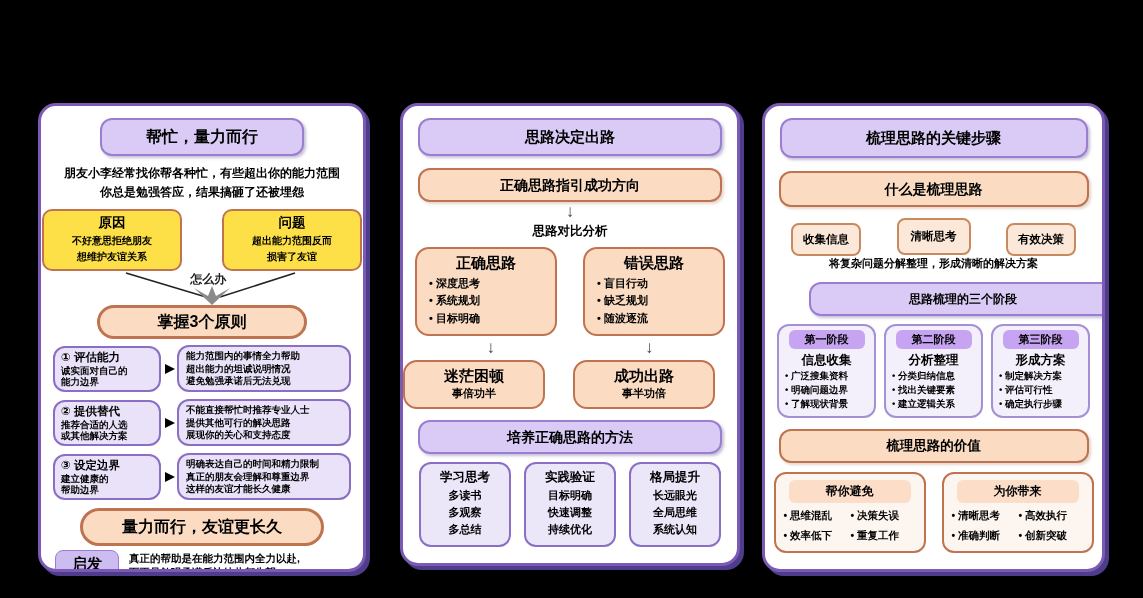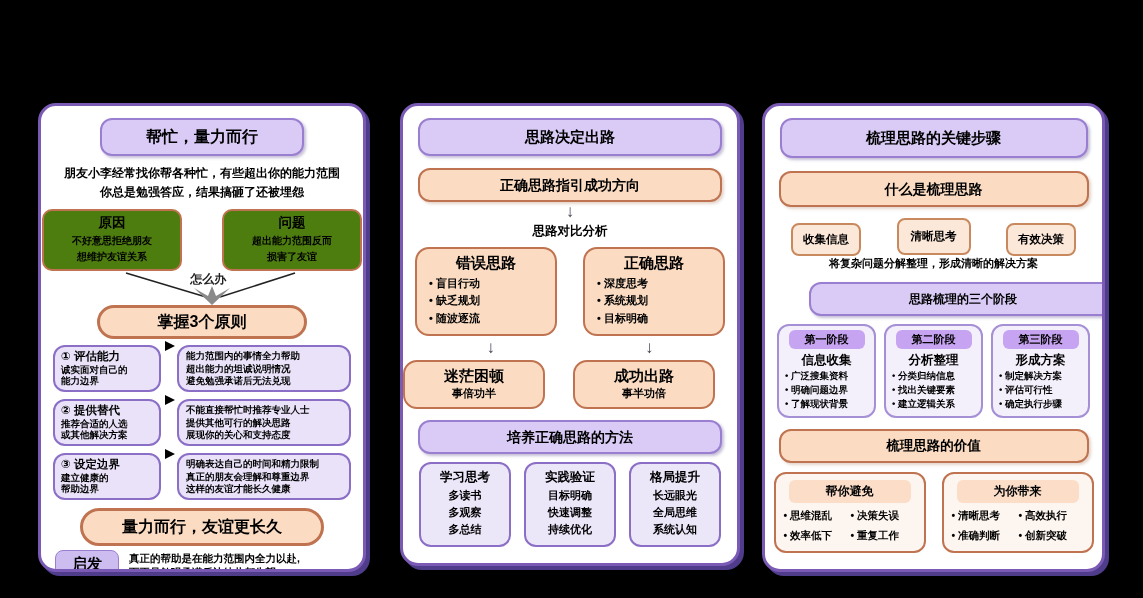--- a/index.html
+++ b/index.html
@@ -13,31 +13,31 @@
 
   .lav-title{margin:12px auto 0;background:#d9cbf5;border:2px solid #9a7fd0;border-radius:12px;
              text-align:center;font-weight:bold;box-shadow:2px 2px 3px rgba(90,70,140,.35);}
   .orange-banner{background:#fbdcc2;border:2px solid #bf7350;border-radius:12px;text-align:center;
                  font-weight:bold;box-shadow:2px 2px 3px rgba(150,90,50,.25);}
 
   
   #panel1 .lav-title{width:200px;height:34px;line-height:34px;font-size:16px;}
   .intro{margin-top:8px;text-align:center;font-size:12px;font-weight:bold;line-height:1.55;}
   .cp-row{display:flex;justify-content:center;gap:40px;margin-top:8px;}
-  .cp-box{width:128px;background:#4d7c0f;border:2px solid #bf7350;border-radius:10px;
+  .cp-box{width:128px;background:#fde047;border:2px solid #bf7350;border-radius:10px;
           padding:3px 4px 5px;text-align:center;}
   .cp-title{font-size:13.5px;font-weight:bold;}
   .cp-line{font-size:10px;font-weight:bold;margin-top:2px;}
   .converge{position:relative;height:34px;margin:0 3px;}
   .converge svg{position:absolute;left:0;top:0;}
   .how{position:absolute;left:52%;top:0;transform:translateX(-50%);font-size:12px;font-weight:bold;color:#222;}
   .grasp-pill{margin:0 auto;width:204px;height:28px;line-height:28px;background:#fbdcc2;
               border:3px solid #bf7350;border-radius:18px;text-align:center;font-size:16px;font-weight:bold;}
   .p-rows{margin-top:6px;display:flex;flex-direction:column;gap:7px;padding:0 12px;}
-  .p-row{display:flex;}
+  .p-row{display:flex;align-items:center;}
   .p-left{box-sizing:border-box;width:114px;background:#e9e2f8;border:2px solid #8b6ec5;
           border-radius:12px;padding:2px 6px 3px;}
   .p-label{font-size:11.5px;font-weight:bold;}
   .p-desc{font-size:9.5px;font-weight:bold;line-height:1.18;}
   .harrow{flex:1;position:relative;height:2px;background:#000;margin:0 12px 0 4px;}
   .harrow:after{content:'';position:absolute;right:-10px;top:-4px;border-left:10px solid #000;
                 border-top:5px solid transparent;border-bottom:5px solid transparent;}
   .p-right{box-sizing:border-box;width:184px;background:#e9e2f8;border:2px solid #8b6ec5;
            border-radius:12px;padding:3px 7px;}
   .p-det{font-size:9.5px;font-weight:bold;line-height:1.3;}
@@ -182,30 +182,30 @@
   </div>
 
   <div class="panel" id="panel2">
     <div class="lav-title">思路决定出路</div>
     <div class="orange-banner main">正确思路指引成功方向</div>
     <div class="down-arrow">↓</div>
     <div class="compare-label">思路对比分析</div>
 
     <div class="cmp-row">
       <div class="cmp-box">
+        <div class="cmp-title">正确思路</div>
+        <div class="cmp-item">• 深度思考</div>
+        <div class="cmp-item">• 系统规划</div>
+        <div class="cmp-item">• 目标明确</div>
+      </div>
+      <div class="cmp-box">
         <div class="cmp-title">错误思路</div>
         <div class="cmp-item">• 盲目行动</div>
         <div class="cmp-item">• 缺乏规划</div>
         <div class="cmp-item">• 随波逐流</div>
-      </div>
-      <div class="cmp-box">
-        <div class="cmp-title">正确思路</div>
-        <div class="cmp-item">• 深度思考</div>
-        <div class="cmp-item">• 系统规划</div>
-        <div class="cmp-item">• 目标明确</div>
       </div>
     </div>
 
     <div class="darr-row">
       <div class="down-arrow">↓</div>
       <div class="down-arrow">↓</div>
     </div>
 
     <div class="res-row">
       <div class="res-box">

